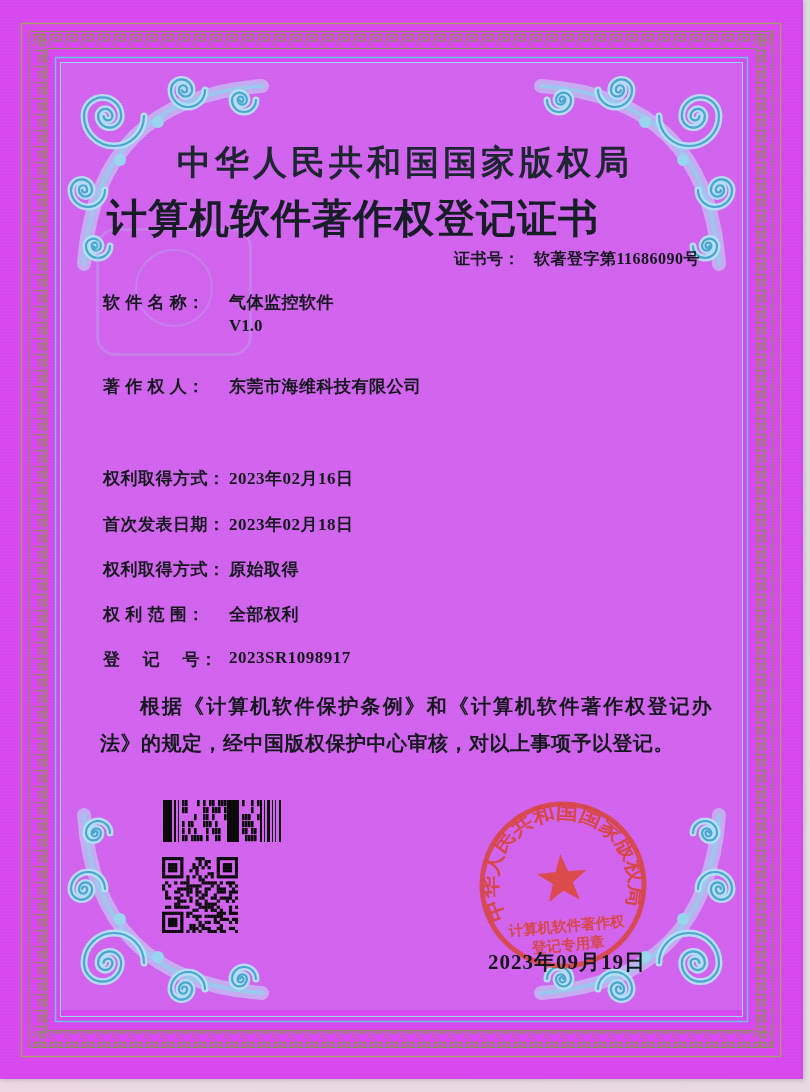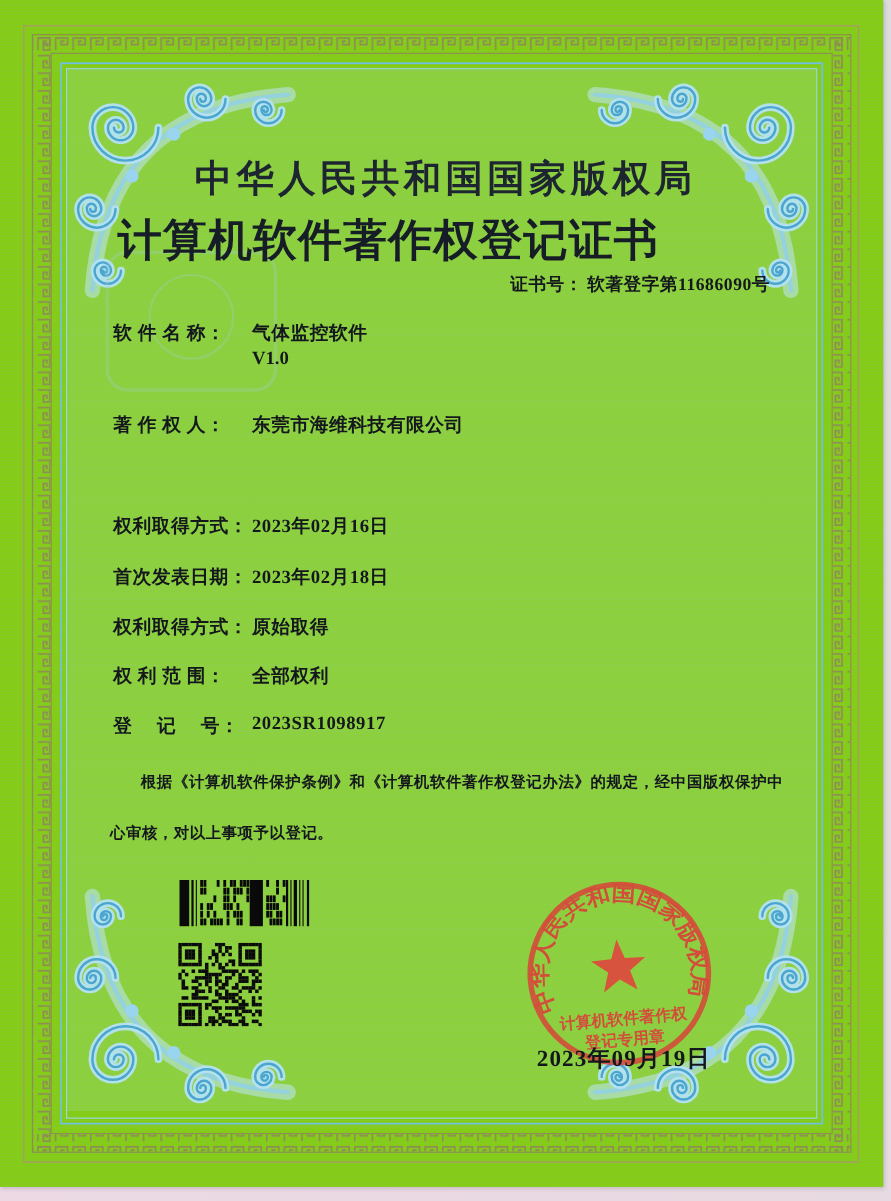--- a/index.html
+++ b/index.html
@@ -4,21 +4,21 @@
 <style>
   html,body{margin:0;padding:0;}
   body{
     width:810px;height:1092px;overflow:hidden;
     background:linear-gradient(200deg,#dcdcdd 0%,#e3dade 55%,#ecd9e4 100%);
     font-family:"Liberation Serif","DejaVu Serif",serif;
   }
   .stage{position:relative;width:810px;height:1092px;}
   .paper{
     position:absolute;left:0;top:0;right:7px;bottom:13px;
-    background:#84cc16;
+    background:#d946ef;
     box-shadow:1px 1px 4px rgba(60,60,70,.25);
   }
   .texture{
     position:absolute;inset:0;
     background:repeating-linear-gradient(0deg,rgba(130,185,205,.07) 0 1px,rgba(255,255,255,0) 1px 3px);
     pointer-events:none;
   }
   .inner-tint{position:absolute;left:61px;top:63px;right:61px;bottom:69px;background:rgba(185,225,238,.18);}
   svg.frame{position:absolute;left:0;top:0;pointer-events:none;}
   .watermark{
@@ -34,28 +34,28 @@
     font-size:34px;font-weight:600;letter-spacing:4px;color:#1d2530;
   }
   .doc-title{
     position:absolute;left:0;top:191px;width:706px;text-align:center;
     font-size:40px;font-weight:800;letter-spacing:1px;color:#161d27;
   }
   .certno{
     position:absolute;right:103px;top:249px;font-size:16px;font-weight:600;color:#14181d;
     letter-spacing:.5px;
   }
-  .certno .v{margin-left:4px;}
+  .certno .v{margin-left:14px;}
   .row{position:absolute;left:0;width:694px;height:26px;font-size:17px;font-weight:600;color:#14181d;}
   .row .lbl{position:absolute;left:103px;letter-spacing:.5px;}
   .row .val{position:absolute;left:229px;letter-spacing:.5px;}
   .val2{position:absolute;left:229px;top:316px;font-size:17px;font-weight:600;color:#14181d;}
   .statement{
     position:absolute;left:100px;top:688px;width:612px;
-    font-size:14px;font-weight:600;color:#14181d;line-height:47px;
+    font-size:20px;font-weight:600;color:#14181d;line-height:37px;
     text-align:justify;text-indent:2em;letter-spacing:.5px;
   }
   .barcode{position:absolute;left:163px;top:799px;}
   .qrcode{position:absolute;left:162px;top:857px;}
   .seal{position:absolute;left:468px;top:790px;width:190px;height:190px;transform:rotate(-5deg);opacity:.93;}
   .seal text{font-family:"Liberation Serif","DejaVu Serif",serif;}
   .issue-date{
     position:absolute;left:488px;top:948px;font-size:21px;font-weight:700;
     color:#14181d;letter-spacing:1px;
   }

